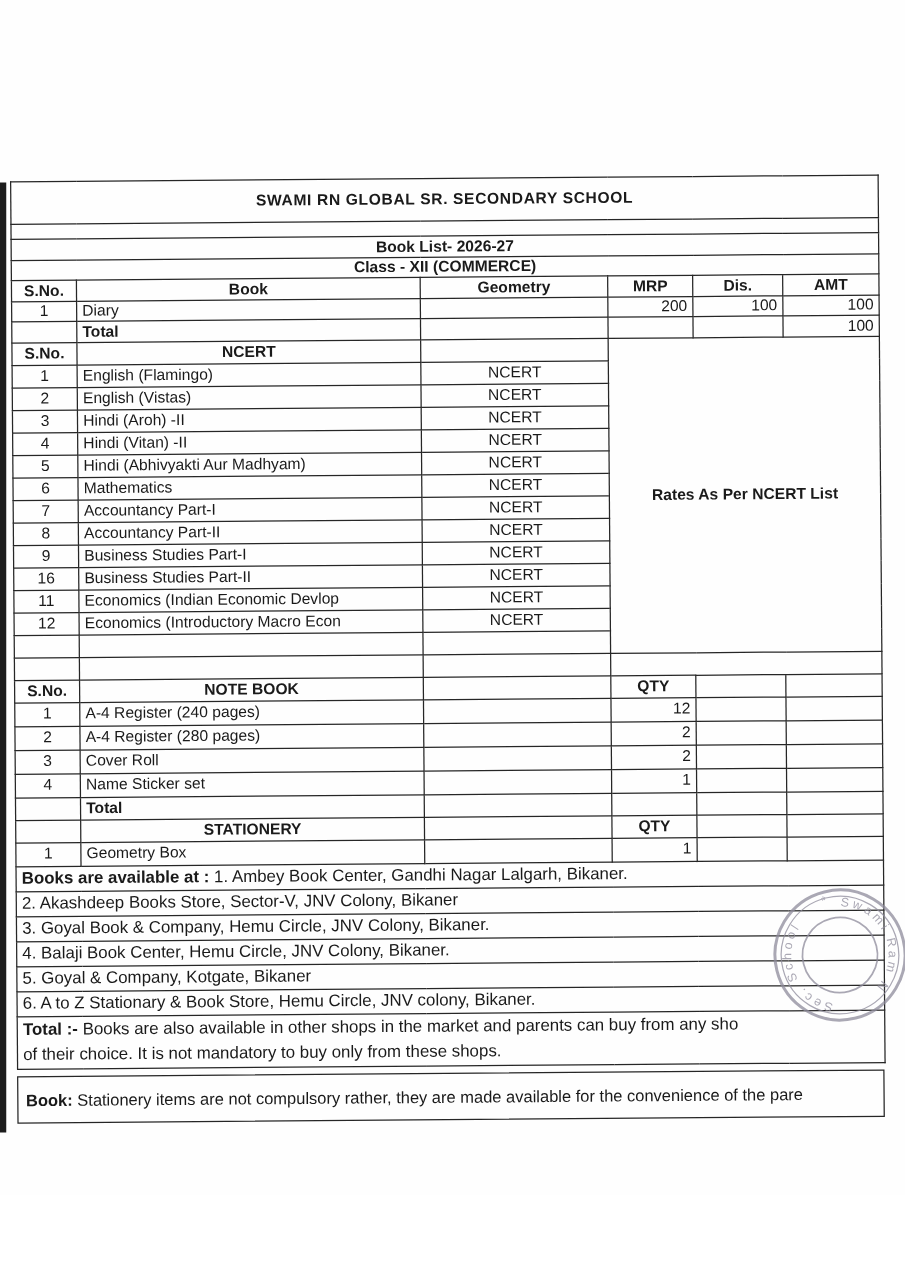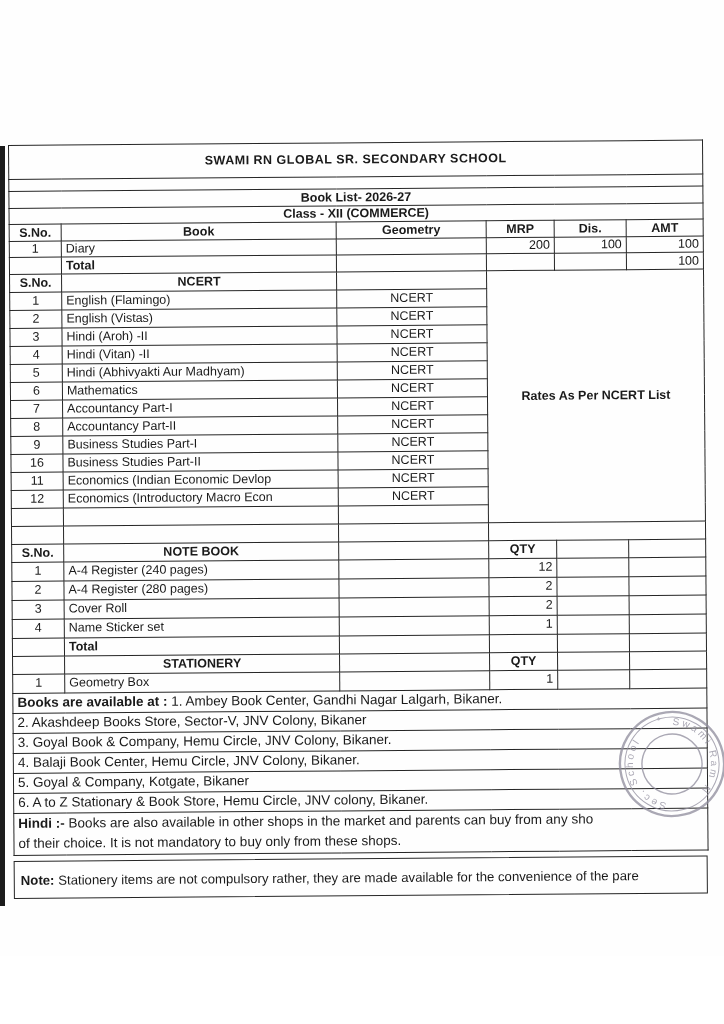--- a/index.html
+++ b/index.html
@@ -249,30 +249,30 @@
       <tr class="h20">
         <td colspan="6">5. Goyal &amp; Company, Kotgate, Bikaner</td>
       </tr>
       <tr class="h20">
         <td colspan="6">6. A to Z Stationary &amp; Book Store, Hemu Circle, JNV colony, Bikaner.</td>
       </tr>
 
       <tr class="h42">
         <td colspan="6">
           <span class="notewrap">
-            <span class="noteline"><span class="b">Hindi :- </span><span>Books are also available in other shops in the market and parents can buy from any sho</span></span>
+            <span class="noteline"><span class="b">Total :- </span><span>Books are also available in other shops in the market and parents can buy from any sho</span></span>
             <span class="noteline">of their choice. It is not mandatory to buy only from these shops.</span>
           </span>
         </td>
       </tr>
     </tbody>
       </table>
 
     <div class="note2box">
-      <span><span class="b">Note: </span><span>Stationery items are not compulsory rather, they are made available for the convenience of the pare</span></span>
+      <span><span class="b">Book: </span><span>Stationery items are not compulsory rather, they are made available for the convenience of the pare</span></span>
     </div>
   </div>
 
   <svg class="stamp" viewBox="0 0 136 116" xmlns="http://www.w3.org/2000/svg">
     <g fill="none" stroke="#8f8c9c">
       <circle cx="68" cy="58" r="52" stroke-width="2.4"></circle>
       <circle cx="68" cy="58" r="47" stroke-width="1"></circle>
       <circle cx="68" cy="58" r="30" stroke-width="1.4"></circle>
     </g>
     <defs>

